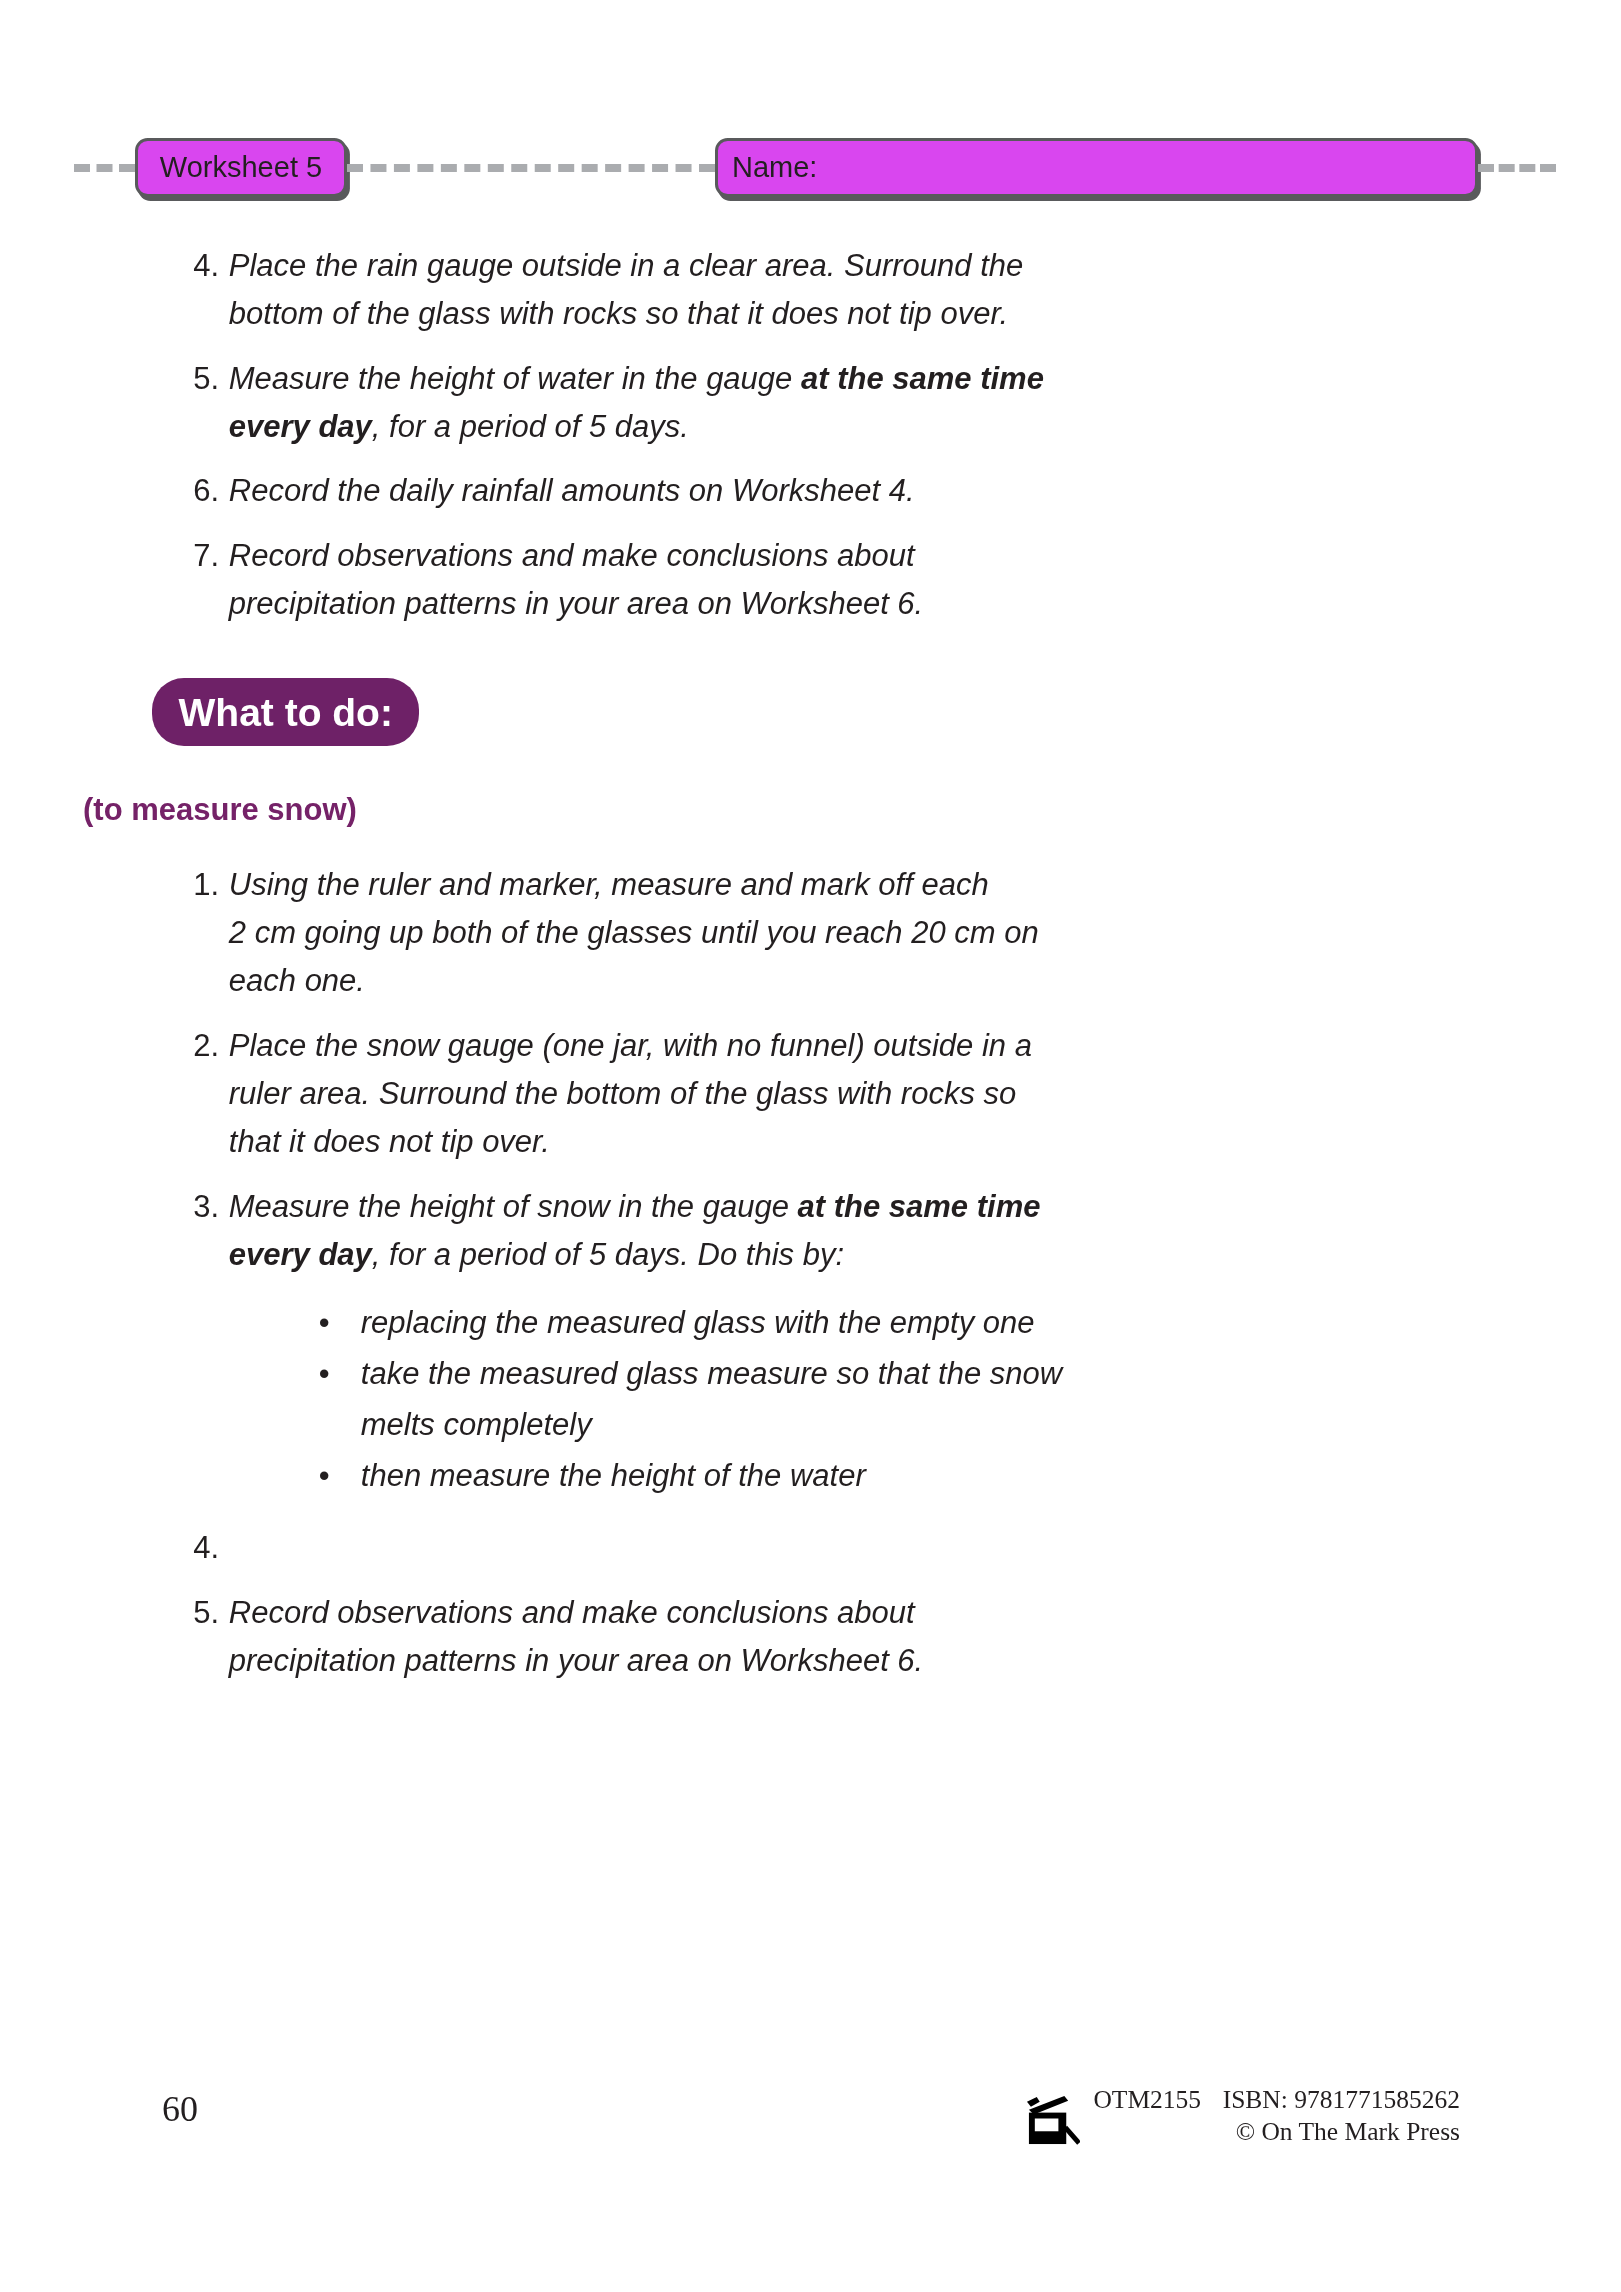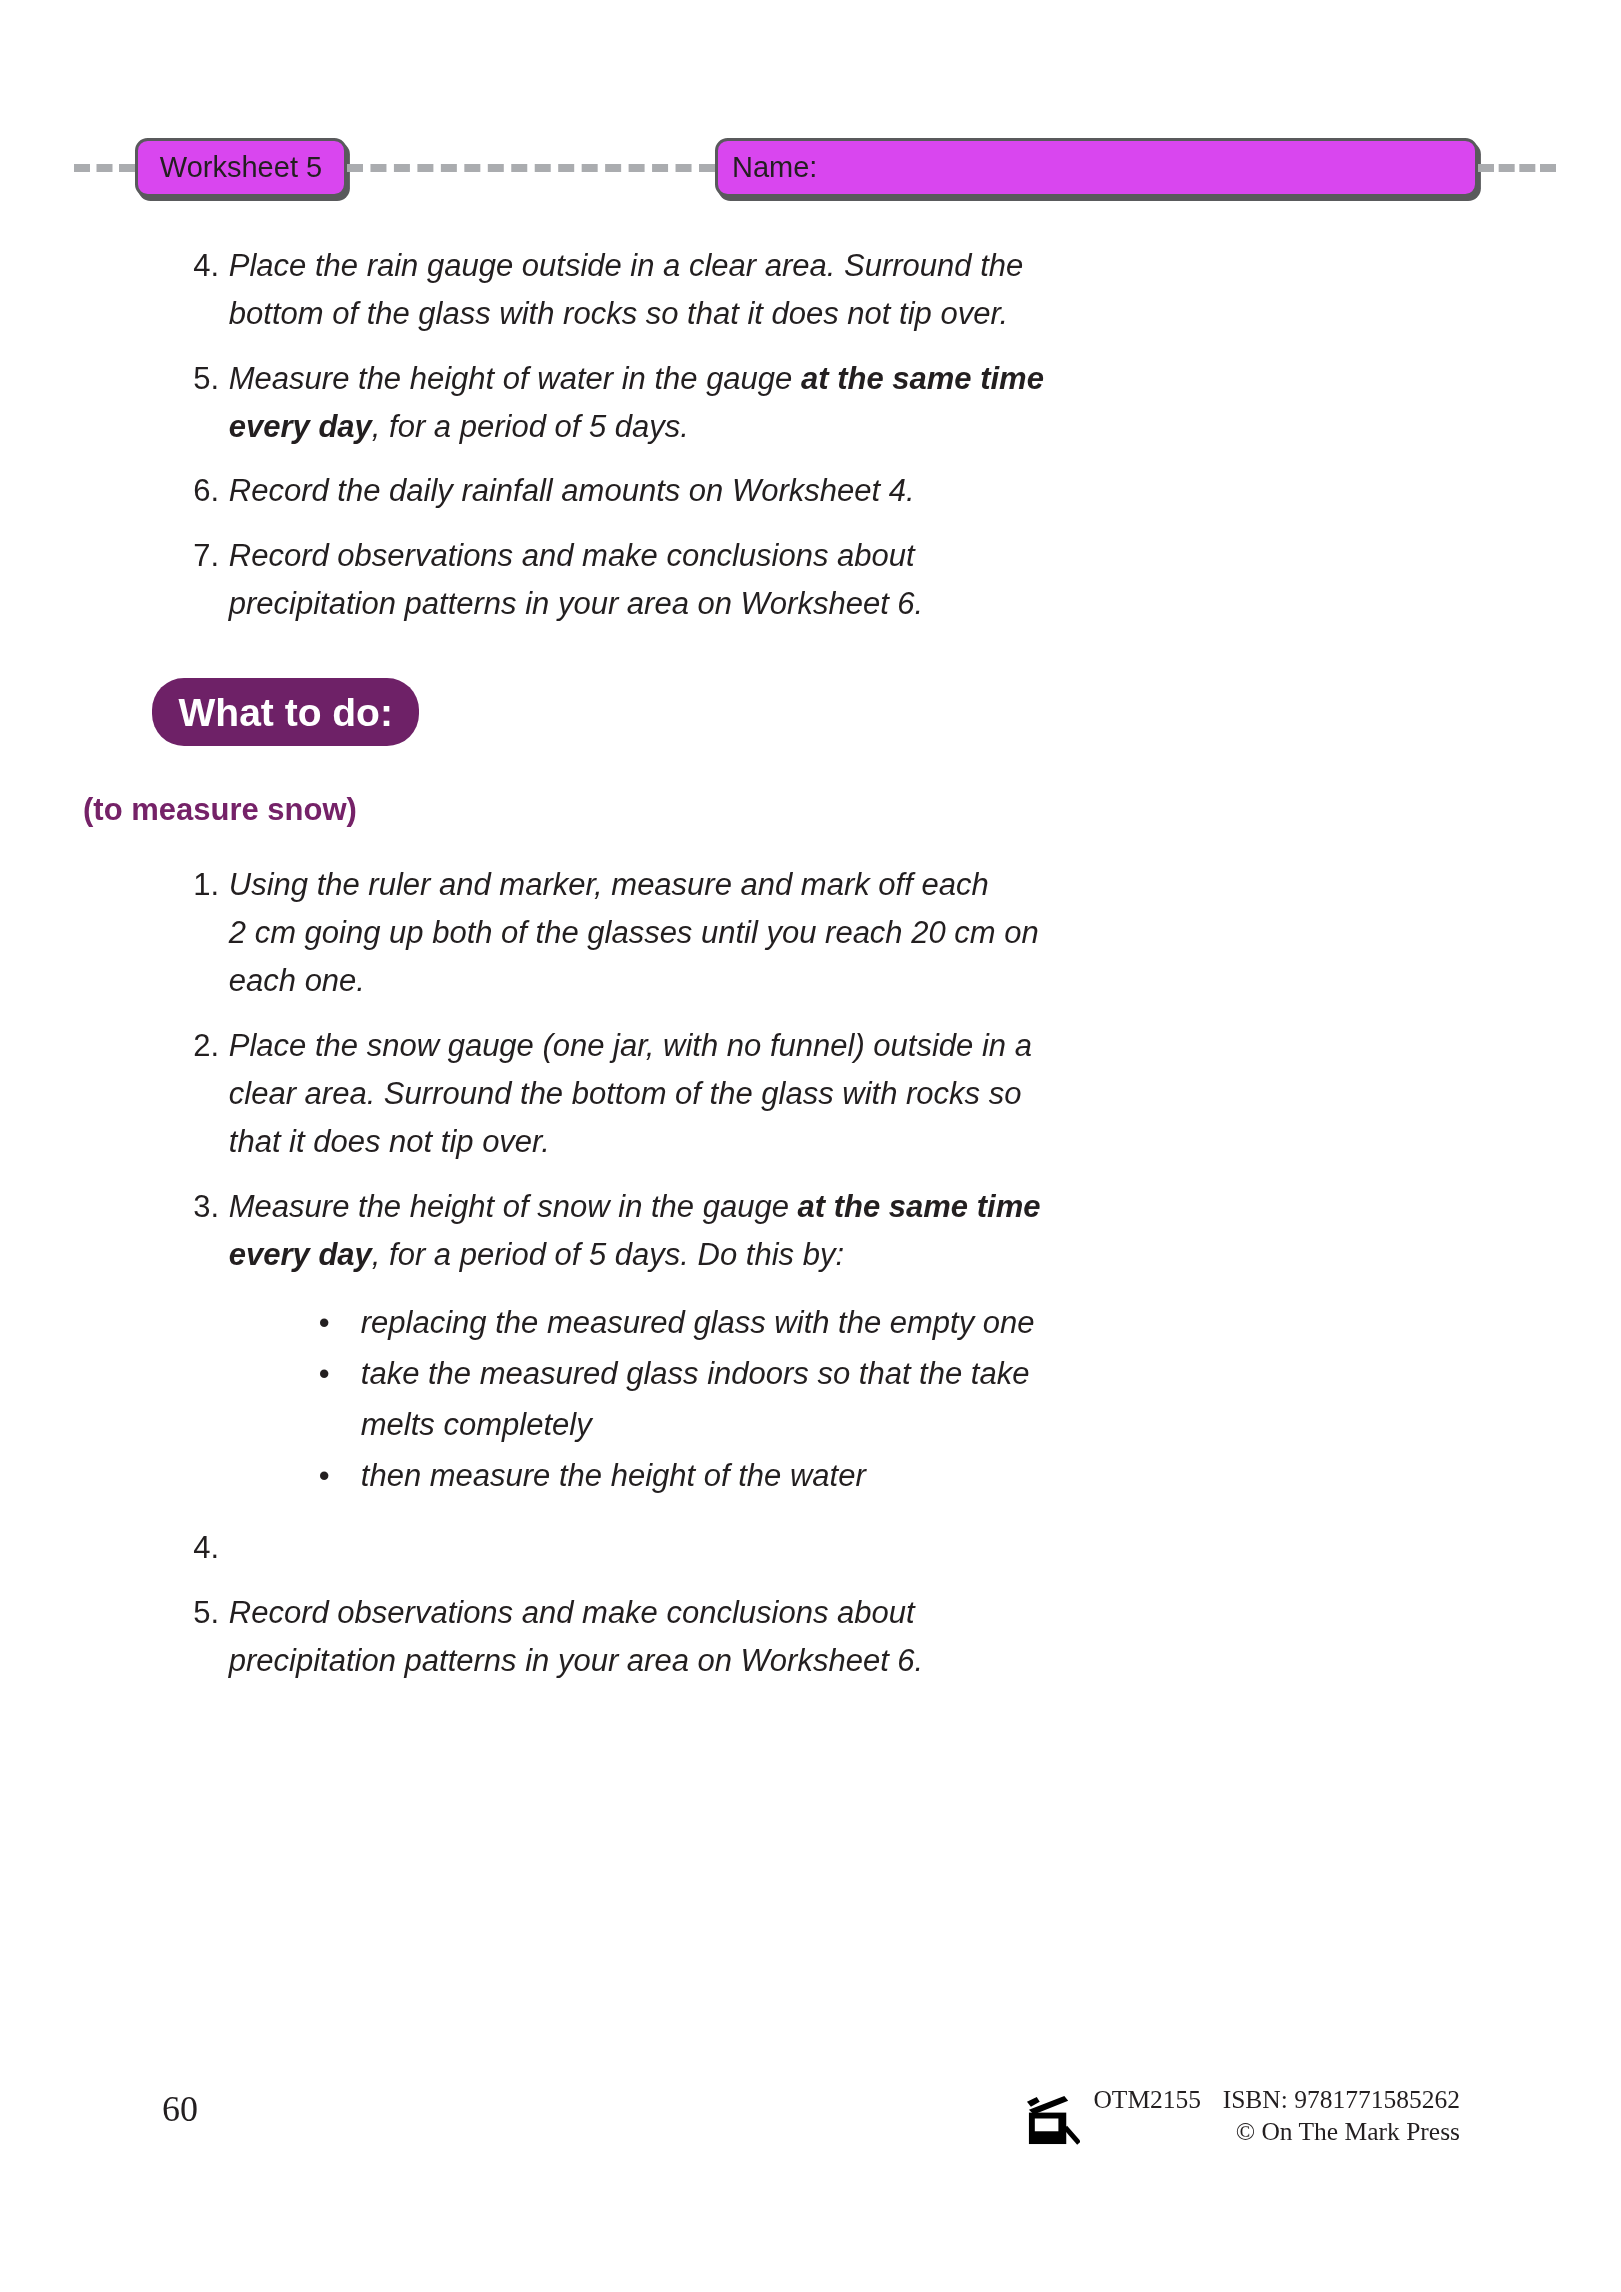--- a/index.html
+++ b/index.html
@@ -107,40 +107,40 @@
         <div class="txt">
           <div class="line"><span>Using the ruler and marker, measure and mark off each</span></div>
           <div class="line"><span>2 cm going up both of the glasses until you reach 20 cm on</span></div>
           <div class="line"><span>each one.</span></div>
         </div>
       </div>
       <div class="li">
         <span class="num">2.</span>
         <div class="txt">
           <div class="line"><span>Place the snow gauge (one jar, with no funnel) outside in a</span></div>
-          <div class="line"><span>clear area. Surround the bottom of the glass with rocks so</span></div>
+          <div class="line"><span>ruler area. Surround the bottom of the glass with rocks so</span></div>
           <div class="line"><span>that it does not tip over.</span></div>
         </div>
       </div>
       <div class="li">
         <span class="num">3.</span>
         <div class="txt">
           <div class="line"><span>Measure the height of snow in the gauge </span><span class="b">at the same time</span></div>
           <div class="line"><span class="b">every day</span><span>, for a period of 5 days. Do this by:</span></div>
           <div class="bullets">
             <div class="bullet">
               <span class="dot">•</span>
               <div class="btxt">
                 <div class="line"><span>replacing the measured glass with the empty one</span></div>
               </div>
             </div>
             <div class="bullet">
               <span class="dot">•</span>
               <div class="btxt">
-                <div class="line"><span>take the measured glass indoors so that the take</span></div>
+                <div class="line"><span>take the measured glass measure so that the snow</span></div>
                 <div class="line"><span>melts completely</span></div>
               </div>
             </div>
             <div class="bullet">
               <span class="dot">•</span>
               <div class="btxt">
                 <div class="line"><span>then measure the height of the water</span></div>
               </div>
             </div>
           </div>

